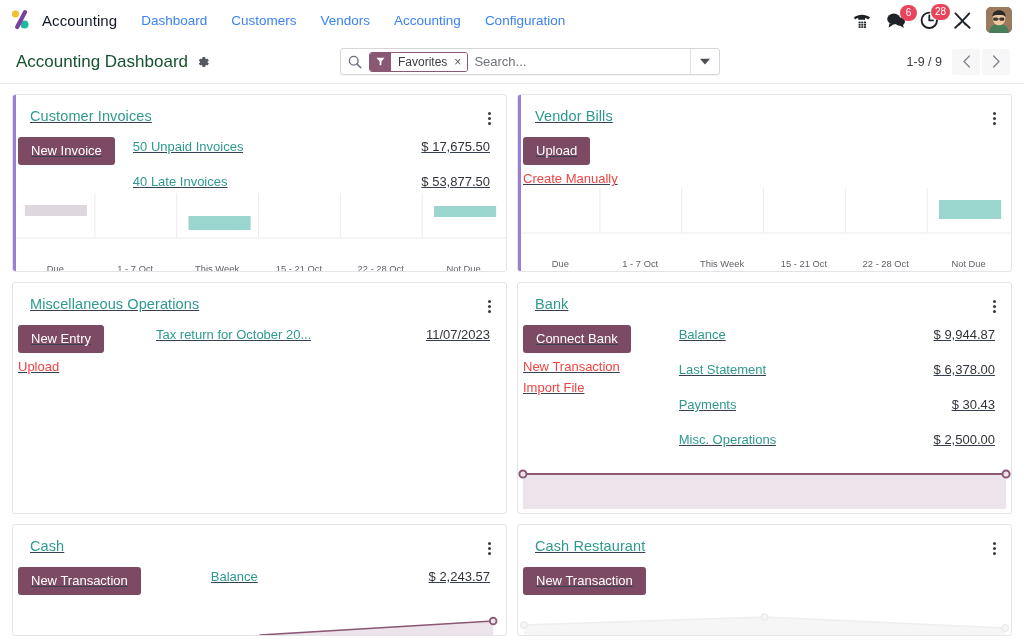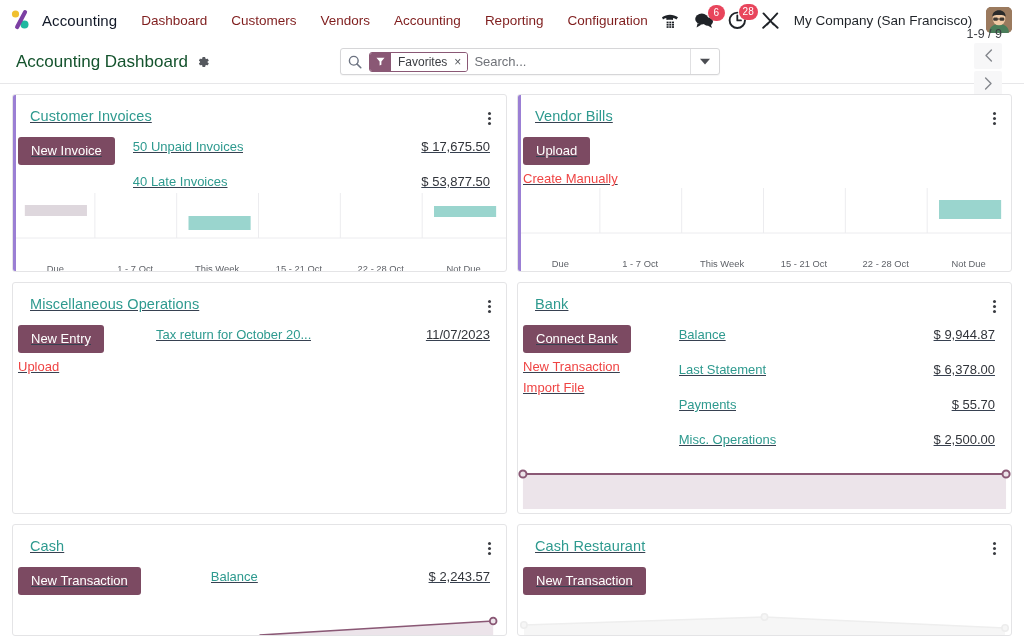--- a/index.html
+++ b/index.html
@@ -33,21 +33,21 @@
   .brand-logo { width: 26px; height: 26px; display: block; }
   .brand-name {
     font-size: 15px;
     color: #111827;
     font-weight: 400;
     letter-spacing: .1px;
   }
   .nav-menu { display: flex; align-items: center; gap: 0; }
   .nav-item {
     font-size: 13.5px;
-    color: #7f1d1d;
+    color: #3b82f6;
     padding: 9px 12px;
     white-space: nowrap;
     cursor: pointer;
     border-radius: 3px;
   }
 
   .nav-right {
     margin-left: auto;
     display: flex;
     align-items: center;
@@ -191,21 +191,20 @@
     cursor: pointer;
     flex: none;
     align-self: stretch;
   }
 
   .pager {
     margin-left: auto;
     display: flex;
     align-items: center;
     gap: 2px;
-    flex-direction: column;
   }
   .pager-text {
     font-size: 12.5px;
     color: #3b3d42;
     padding-right: 8px;
     white-space: nowrap;
   }
   .pager-btn {
     width: 28px; height: 26px;
     display: flex;
@@ -353,21 +352,20 @@
       <rect x="11" y="2" width="4.2" height="21" rx="2.1" fill="#7c3fa3" transform="rotate(28 13 12.5)"></rect>
     </svg>
     <span class="brand-name">Accounting</span>
   </div>
 
   <div class="nav-menu">
     <div class="nav-item">Dashboard</div>
     <div class="nav-item">Customers</div>
     <div class="nav-item">Vendors</div>
     <div class="nav-item">Accounting</div>
-    <div class="nav-item">Reporting</div>
     <div class="nav-item">Configuration</div>
   </div>
 
   <div class="nav-right">
     <div class="sys-icon">
       <svg width="20" height="18" viewBox="0 0 20 18">
         <path d="M2 6.2c4.6-3.4 11.4-3.4 16 0l-1.6 2.2c-1-.7-2.1-1.2-3.2-1.5l-.3 2.2c-2.1-.5-4.3-.5-6.4 0L6.2 6.9c-1.1.3-2.2.8-3.2 1.5z" fill="#1f2328"></path>
         <g fill="#1f2328">
           <rect x="6.6" y="10.6" width="2" height="1.7"></rect>
             <rect x="9.3" y="10.6" width="2" height="1.7"></rect>
@@ -400,21 +398,20 @@
       <span class="badge">28</span>
     </div>
 
     <div class="sys-icon">
       <svg width="19" height="19" viewBox="0 0 19 19">
         <path d="M2.5 2.4 L12.6 13.4 M16.3 2.4 L6.2 13.4" stroke="#1f2328" stroke-width="1.9" stroke-linecap="round" fill="none"></path>
         <path d="M12.2 12.6 L16.6 16.8 M6.6 12.6 L2.2 16.8" stroke="#1f2328" stroke-width="1.9" stroke-linecap="round" fill="none"></path>
       </svg>
     </div>
 
-    <span class="company-name">My Company (San Francisco)</span>
 
     <div class="avatar">
       <svg width="26" height="26" viewBox="0 0 26 26">
         <rect width="26" height="26" rx="5" fill="#9b7a5e"></rect>
         <path d="M3 26c0-6 4.5-9 10-9s10 3 10 9z" fill="#4a7d5a"></path>
         <circle cx="13" cy="12" r="6.3" fill="#f0c9a4"></circle>
         <path d="M6.3 9.5c0-4 3-6.3 6.7-6.3s6.7 2.3 6.7 6.3c-1.5-1.1-3.2-1.5-6.7-1.5s-5.2.4-6.7 1.5z" fill="#2b2b2b"></path>
         <rect x="7.2" y="10.5" width="4.7" height="3.2" rx="1.2" fill="#1f1f1f" opacity=".85"></rect>
         <rect x="13.6" y="10.5" width="4.7" height="3.2" rx="1.2" fill="#1f1f1f" opacity=".85"></rect>
         <rect x="11.9" y="11.5" width="1.7" height="1" fill="#1f1f1f" opacity=".85"></rect>
@@ -602,21 +599,21 @@
         <div class="stat-row">
           <span class="stat-label">Balance</span>
           <span class="stat-value">$ 9,944.87</span>
         </div>
         <div class="stat-row">
           <span class="stat-label">Last Statement</span>
           <span class="stat-value">$ 6,378.00</span>
         </div>
         <div class="stat-row">
           <span class="stat-label">Payments</span>
-          <span class="stat-value">$ 55.70</span>
+          <span class="stat-value">$ 30.43</span>
         </div>
         <div class="stat-row">
           <span class="stat-label">Misc. Operations</span>
           <span class="stat-value">$ 2,500.00</span>
         </div>
       </div>
     </div>
     <div class="graph-area">
       <svg viewBox="0 0 500 48" preserveAspectRatio="none" style="height:48px">
         <path d="M5 9 L495 9 L495 44 L5 44 Z" fill="#ece4ea"></path>

